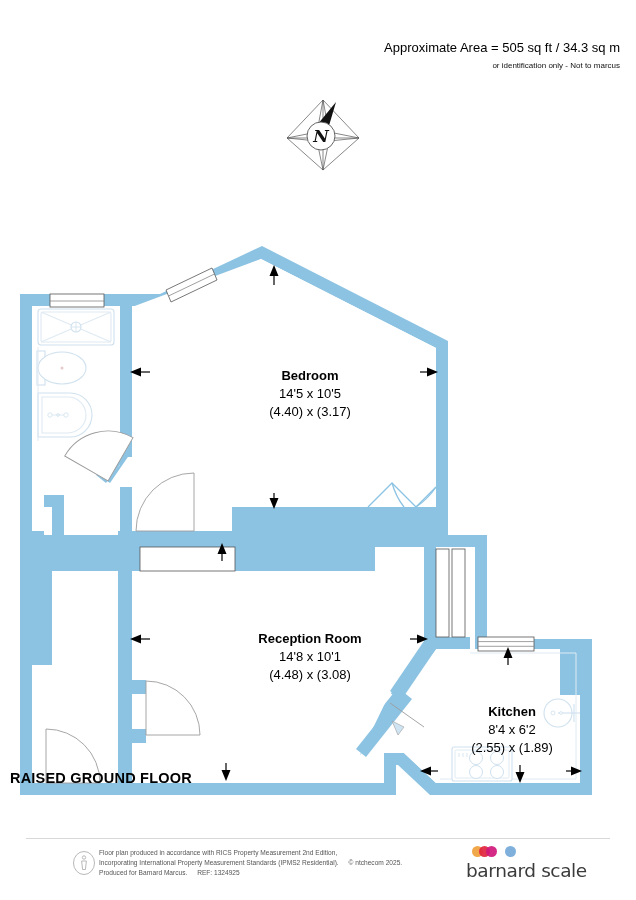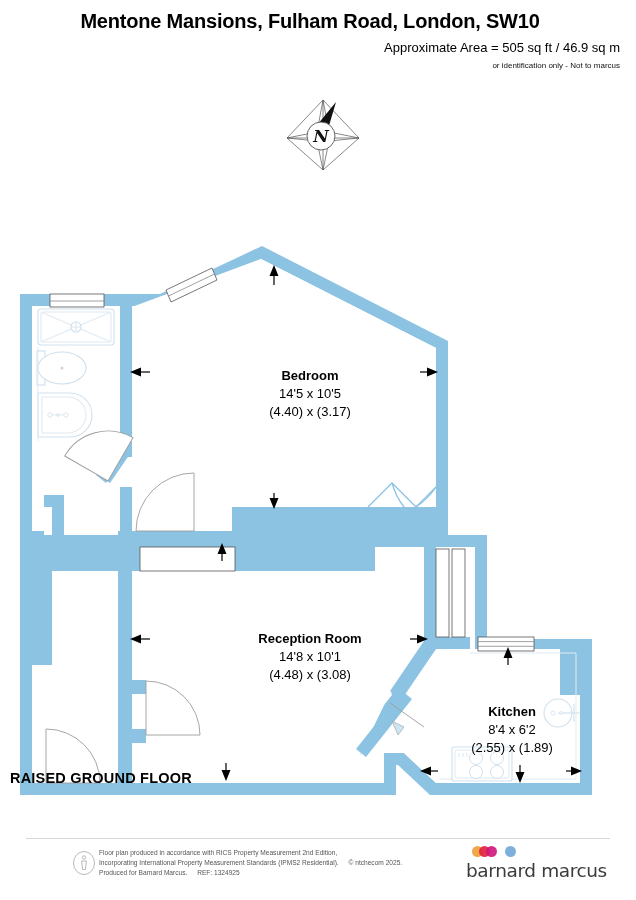--- a/index.html
+++ b/index.html
@@ -124,22 +124,21 @@
     font-size: 18.5px;
     color: #3b3b3b;
     letter-spacing: -0.4px;
     font-family: "DejaVu Sans", sans-serif;
   }
 </style>
 </head>
 <body>
 
 <div id="header">
-  <div id="title">Mentone Mansions, Fulham Road, London, SW10</div>
-  <div id="area-line">Approximate Area = 505 sq ft / 46.9 sq m</div>
+  <div id="area-line">Approximate Area = 505 sq ft / 34.3 sq m</div>
   <div id="scale-note">or identification only - Not to marcus</div>
 </div>
 
 <div id="compass">
   <svg width="80" height="78" viewBox="0 0 80 78">
 
     <g stroke="#555" stroke-width="0.7" fill="none">
       <polygon points="40,4 46,36 76,42 46,45 40,74 34,45 4,42 34,36"></polygon>
       <line x1="40" y1="4" x2="40" y2="74"></line>
       <line x1="4" y1="42" x2="76" y2="42"></line>
@@ -468,14 +467,14 @@
   </div>
 </div>
 
 <div id="brand">
   <div id="brand-dots">
     <span class="dot" id="dot-orange"></span>
     <span class="dot" id="dot-red"></span>
     <span class="dot" id="dot-pink"></span>
     <span class="dot" id="dot-blue"></span>
   </div>
-  <div id="brand-name">barnard marcus</div>
+  <div id="brand-name">barnard scale</div>
 </div>
 
 </body></html>

